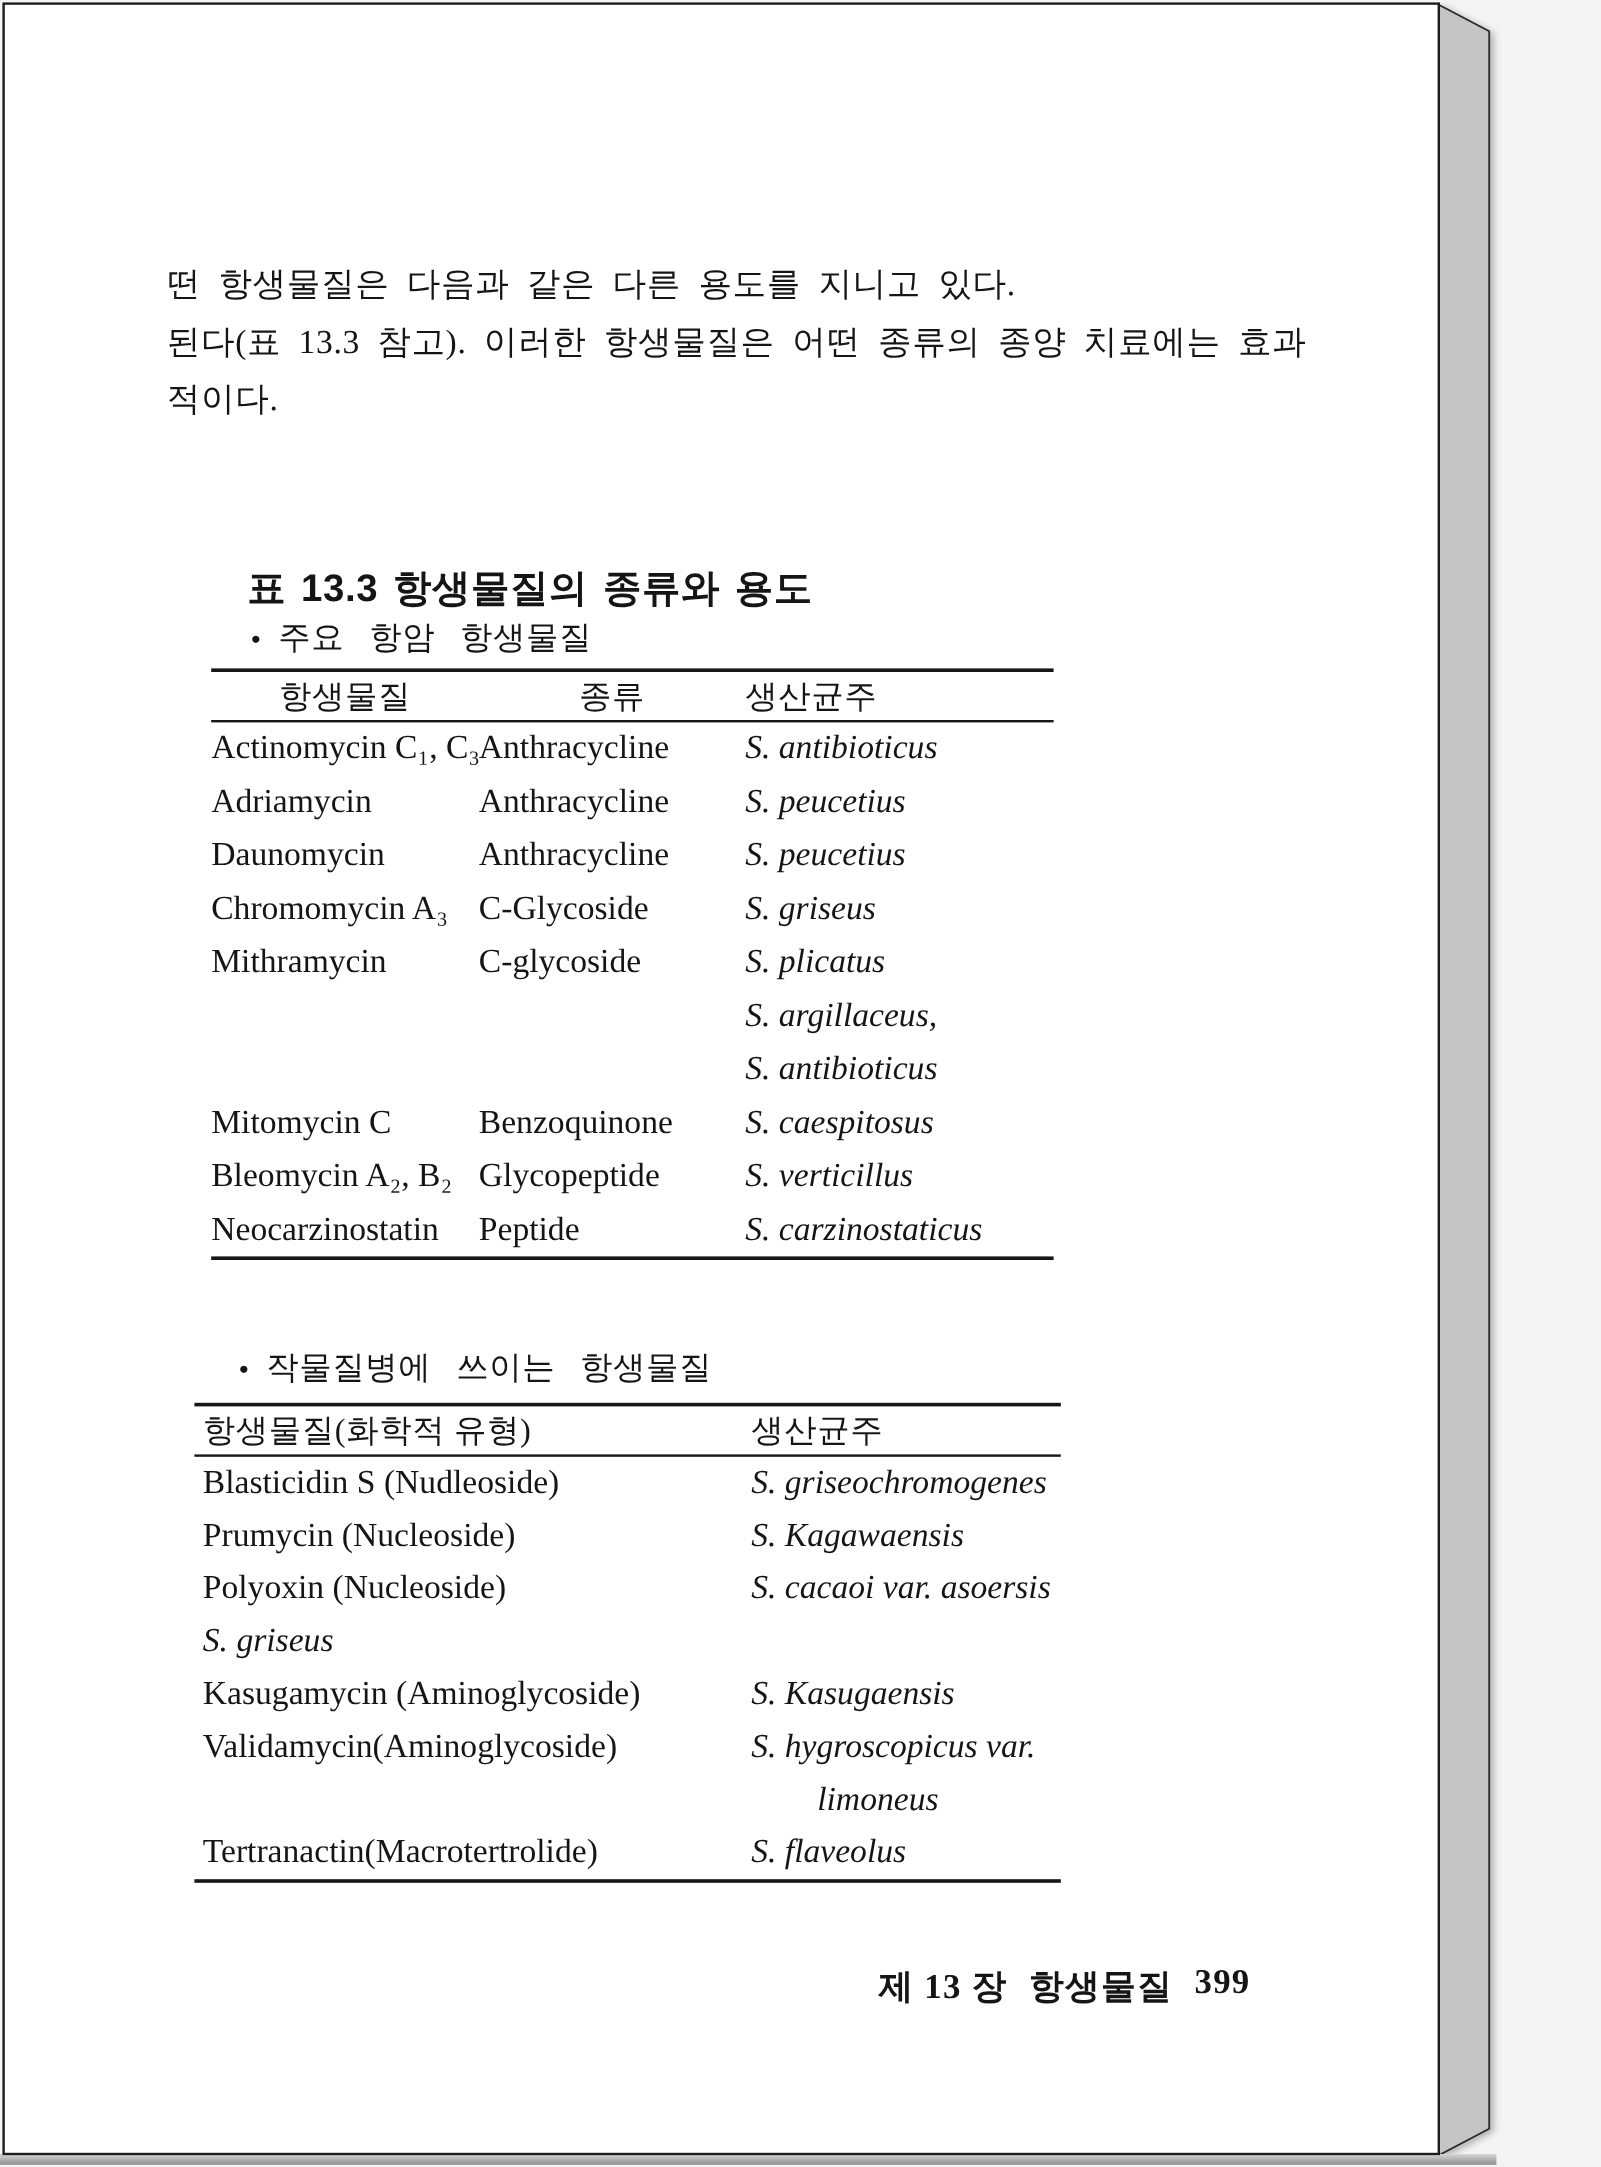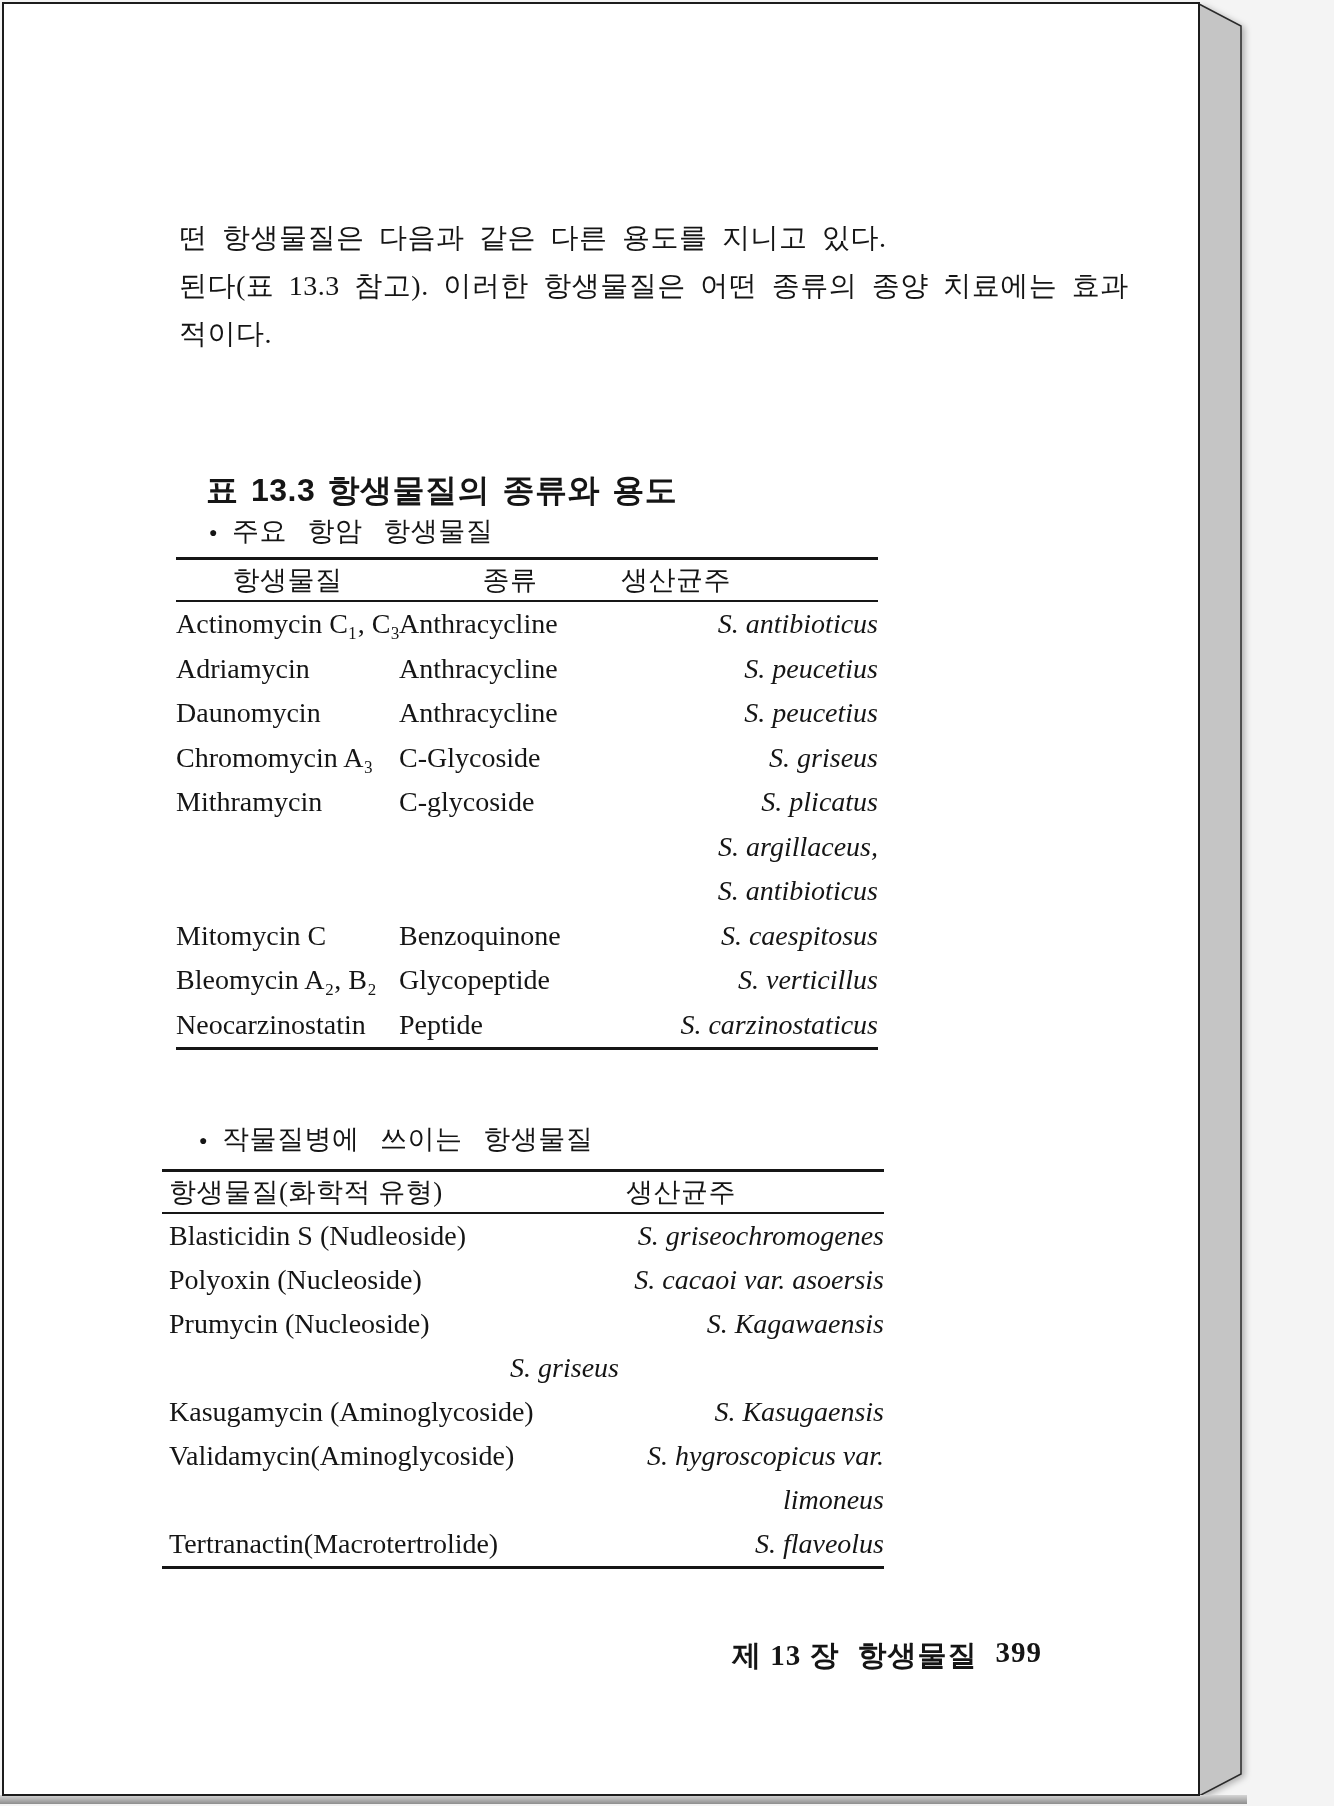--- a/index.html
+++ b/index.html
@@ -13,21 +13,21 @@
   .book-bottom { position:absolute; left:0px; top:1795px; width:1247px; height:9px;
                  background:linear-gradient(#d6d6d6,#8e8e8e); }
 
   
   .page { position:absolute; left:2px; top:2px; width:1198px; height:1794px;
           background:#ffffff; border:2px solid #1c1c1c; }
 
   
   .intro { position:absolute; left:135px; top:210px; width:800px; font-size:28px; line-height:48px;
            letter-spacing:0.5px; word-spacing:7px; }
-  .intro .line { height:48px; white-space:nowrap;margin-left:40px; }
+  .intro .line { height:48px; white-space:nowrap; }
   .intro .line.indent { padding-left:28px; }
 
   
   .caption { position:absolute; left:202px; top:465px; font-size:32px; font-weight:700;
              font-family:"Liberation Sans", sans-serif; letter-spacing:0.5px; word-spacing:3px; white-space:nowrap; }
   .bullet-line { position:absolute; font-size:27px; letter-spacing:0.5px; word-spacing:4px; white-space:nowrap;font-family:Liberation Mono, monospace; }
   .bullet-line .dot { font-size:14px; vertical-align:3px; margin-right:14px; }
   .bullet1 { left:205px; top:509px; }
   .bullet2 { left:195px; top:1117px; }
 
@@ -39,21 +39,21 @@
   .tbl .td, .tbl .th { white-space:nowrap; overflow:visible; }
   .t1 { left:172px; top:553px; width:702px; }
   .t1 .thead, .t1 .tr { grid-template-columns:223px 222px 1fr; }
   .t1 .tr { height:44.5px; }
   .t2 { left:158px; top:1165px; width:722px; }
   .t2 .thead, .t2 .tr { grid-template-columns:457px 1fr; }
   .t2 .tr { height:44px; }
   .t2 .td, .t2 .th { padding-left:7px; }
   .th.center { text-align:center; }
   .td { font-size:28px; }
-  .species { font-style:italic;text-align:right; }
+  .species { font-style:italic; }
   .td.indent { padding-left:62px; }
 
   
   .footer { position:absolute; left:728px; top:1632px; display:flex; gap:18px;
             font-size:29px; font-weight:600; letter-spacing:1px; white-space:nowrap; }
 </style>
 </head>
 <body>
 
 <div class="stage">
@@ -143,26 +143,26 @@
     <div class="tbl t2">
       <div class="thead">
         <div class="th">항생물질(화학적 유형)</div>
         <div class="th">생산균주</div>
       </div>
       <div class="tr">
         <div class="td">Blasticidin S (Nudleoside)</div>
         <div class="td species">S. griseochromogenes</div>
       </div>
       <div class="tr">
+        <div class="td">Prumycin (Nucleoside)</div>
+        <div class="td species">S. Kagawaensis</div>
+      </div>
+      <div class="tr">
         <div class="td">Polyoxin (Nucleoside)</div>
         <div class="td species">S. cacaoi var. asoersis</div>
-      </div>
-      <div class="tr">
-        <div class="td">Prumycin (Nucleoside)</div>
-        <div class="td species">S. Kagawaensis</div>
       </div>
       <div class="tr">
         <div class="td species">S. griseus</div>
       </div>
       <div class="tr">
         <div class="td">Kasugamycin (Aminoglycoside)</div>
         <div class="td species">S. Kasugaensis</div>
       </div>
       <div class="tr">
         <div class="td">Validamycin(Aminoglycoside)</div>

